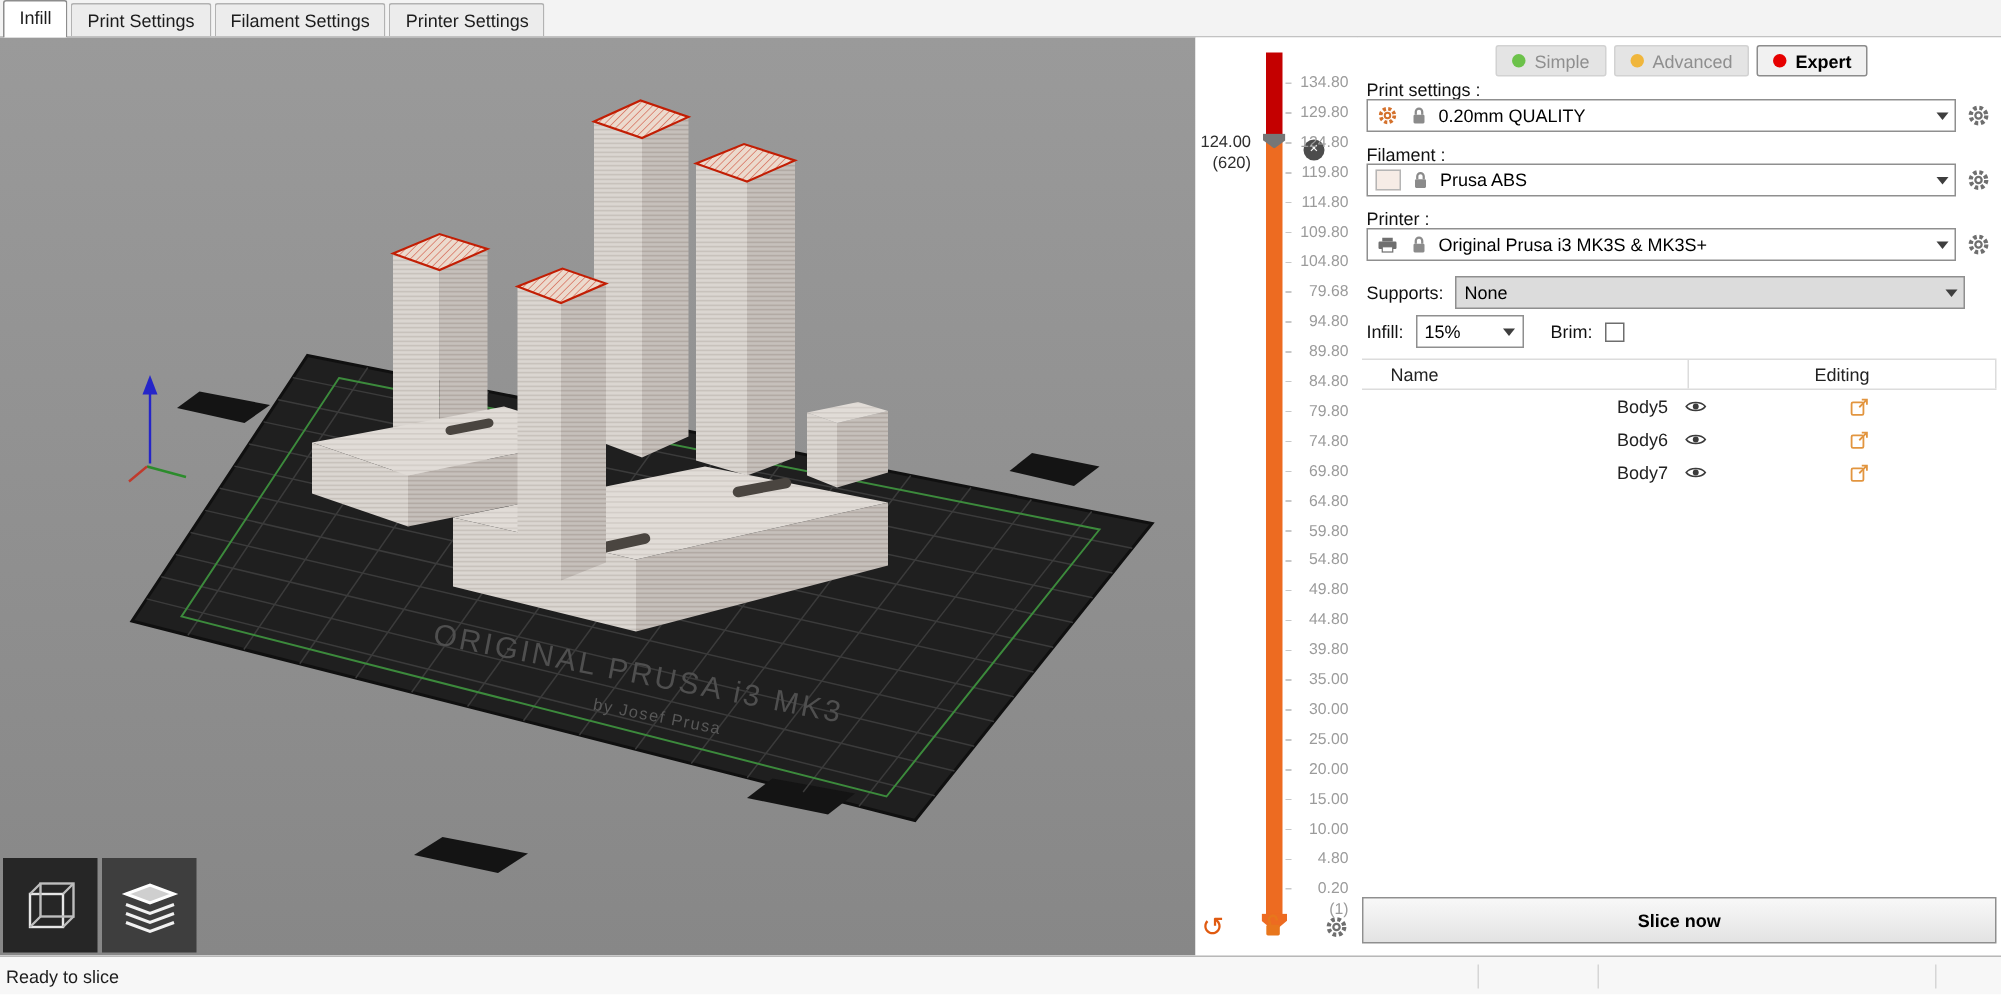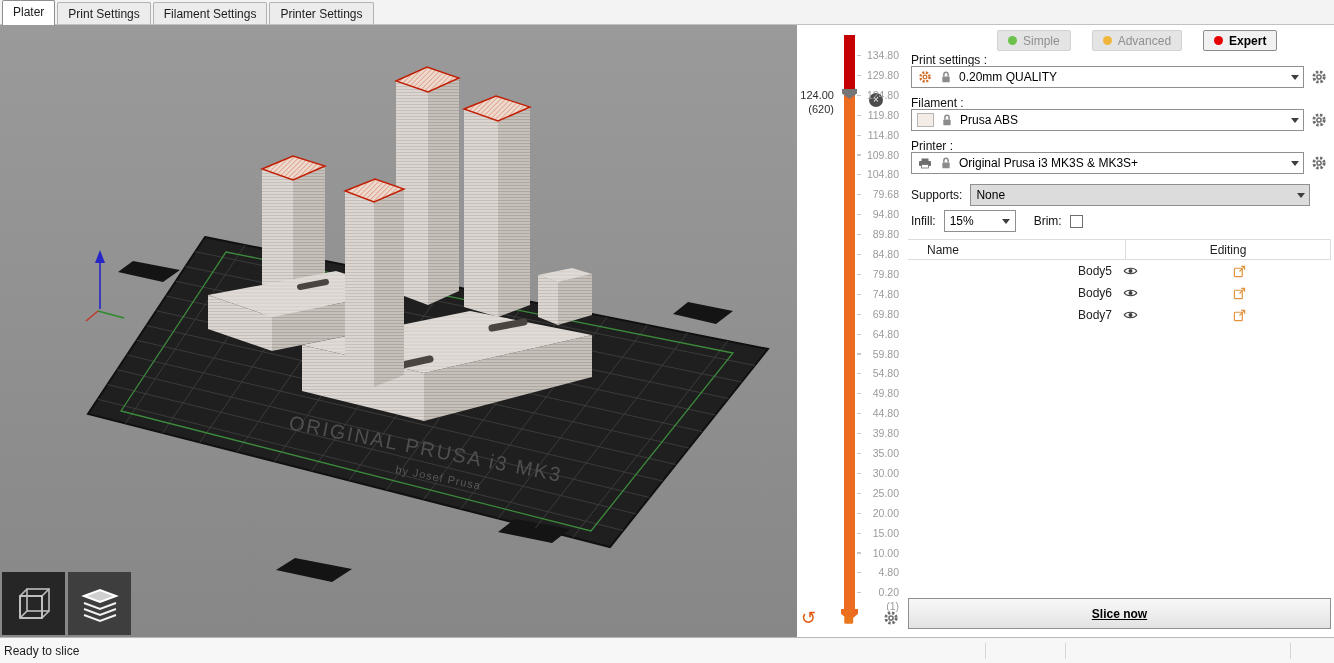--- a/index.html
+++ b/index.html
@@ -45,21 +45,21 @@
   .tick-label { position:absolute; left:64px; width:38px; text-align:right;
                 font-size:10.5px; color:#9b9b9b; line-height:11px; }
   .tick-bottom { position:absolute; left:64px; top:575px; width:38px; text-align:right;
                  font-size:10.5px; color:#9b9b9b; }
   .undo-ic { position:absolute; left:4px; top:582px; font-size:18px; color:#e05a10; cursor:pointer; }
   .lock-ic { position:absolute; left:44px; top:583px; width:15px; height:18px; cursor:pointer; }
   .gear-ic { position:absolute; left:86px; top:585px; width:16px; height:16px; cursor:pointer; }
 
   
   .panel { width:429px; position:relative; background:#fff; font-size:12px; color:#111; }
-  .modes { position:absolute; top:5px; left:92px; display:flex; gap:21px; }
+  .modes { position:absolute; top:5px; left:92px; display:flex; gap:5px; }
   .mode { height:21px; display:flex; align-items:center; gap:6px; padding:0 10px;
           background:#e4e4e4; border:1px solid #d2d2d2; color:#8f8f8f; font-size:12px;
           border-radius:2px; cursor:pointer; }
   .mode.active { background:#f1f1f1; border-color:#8c8c8c; color:#000; font-weight:bold; }
   .dot { width:9px; height:9px; border-radius:50%; display:inline-block; background:#999; }
 
   .plabel { position:absolute; left:6px; font-size:12px; color:#111; }
   .lbl-print { top:28px; } .lbl-filament { top:71px; } .lbl-printer { top:114px; }
 
   .prow { position:absolute; left:6px; height:22px; display:flex; align-items:center;text-align:center; }
@@ -93,35 +93,35 @@
   .th-edit { width:206px; border-left:1px solid #dcdcdc; border-right:1px solid #dcdcdc;
              display:flex; align-items:center; justify-content:center; }
   .obj-row { height:22px; display:flex; align-items:center; cursor:pointer;text-align:right; }
   .obj-name { flex:1; padding-left:19px; font-size:12px; color:#222; }
   .obj-eye { width:36px; display:flex; justify-content:center; cursor:pointer; }
   .obj-edit { width:183px; display:flex; justify-content:center; cursor:pointer; }
 
   .slice-btn { position:absolute; left:3px; top:573px; width:423px; height:31px;
                border:1px solid #8f8f8f; background:linear-gradient(#f8f8f8,#e3e3e3);
                display:flex; align-items:center; justify-content:center;
-               font-size:12px; font-weight:bold; color:#000; cursor:pointer;text-decoration:underline; }
+               font-size:12px; font-weight:bold; color:#000; cursor:pointer; }
 
   
   .statusbar { position:absolute; left:0; bottom:0; width:1334px; height:26px;
                border-top:1px solid #b8b8b8; background:#f7f7f7; display:flex;
                align-items:center; padding-left:4px; font-size:12px; color:#1d1d1d; }
   .sb-sep { position:absolute; top:5px; width:1px; height:16px; background:#d6d6d6; }
 </style>
 </head>
 <body>
 
 <div class="app">
 
   <div class="tabbar">
-    <div class="tab active">Plater</div>
+    <div class="tab active">Infill</div>
     <div class="tab">Print Settings</div>
     <div class="tab">Filament Settings</div>
     <div class="tab">Printer Settings</div>
   </div>
 
   <div class="main">
 
     <div class="viewport">
       <svg class="scene" viewBox="0 0 797 612">
         <defs>

